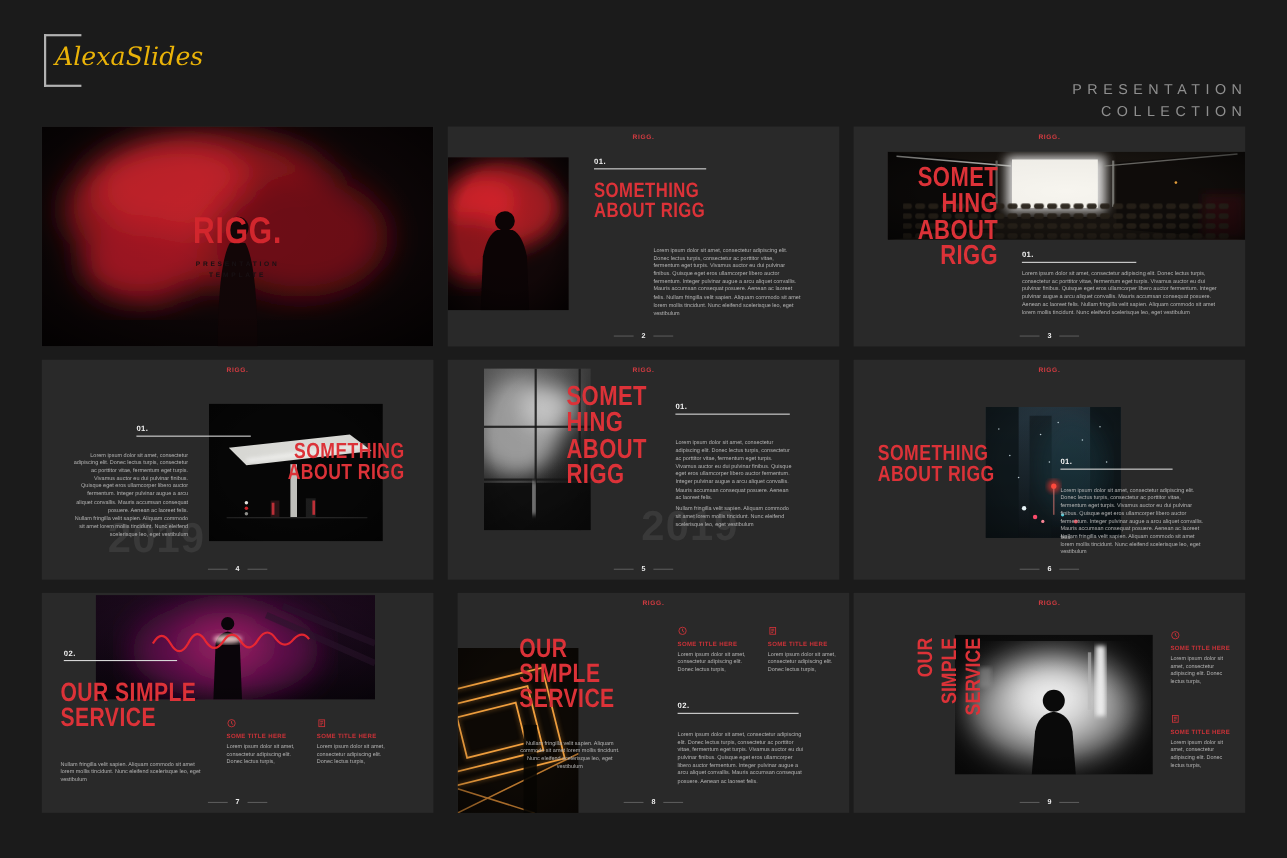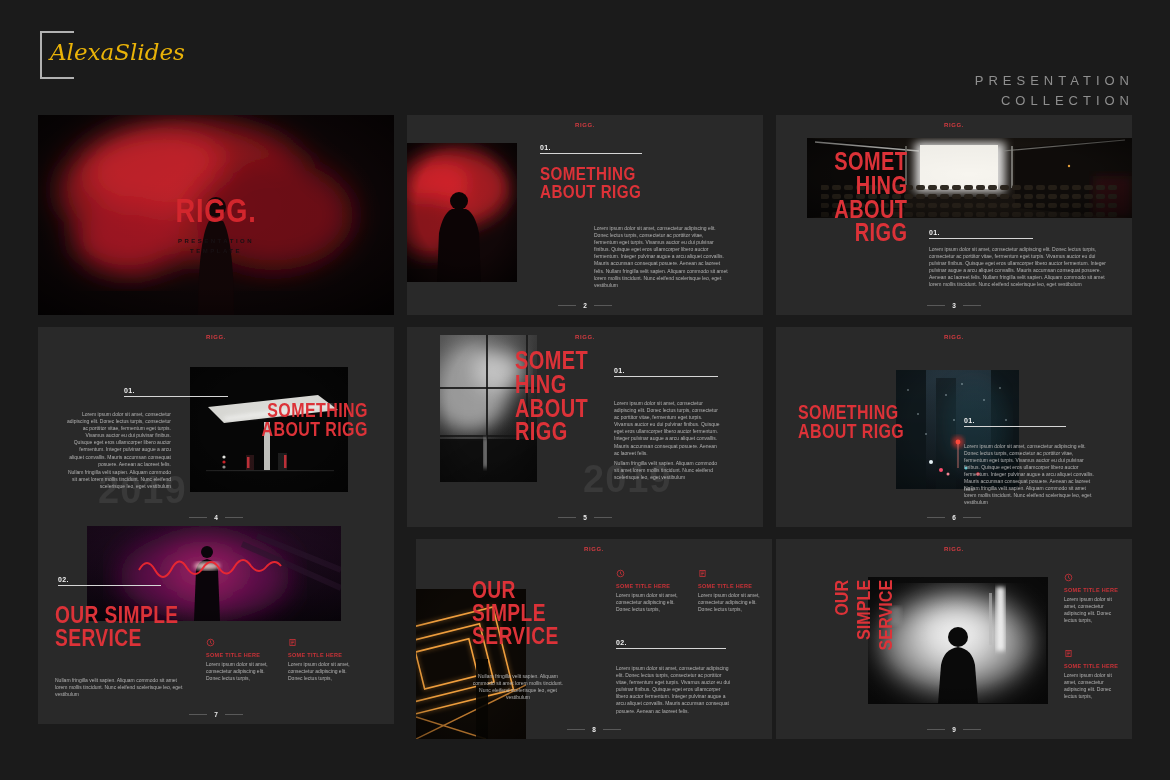--- a/index.html
+++ b/index.html
@@ -286,21 +286,21 @@
     </div>
     <div class="bd" style="left:188px;top:116px;width:133px">Lorem ipsum dolor sit amet, consectetur adipiscing elit. Donec lectus turpis, consectetur ac porttitor vitae, fermentum eget turpis. Vivamus auctor eu dui pulvinar finibus. Quisque eget eros ullamcorper libero auctor fermentum. Integer pulvinar augue a arcu aliquet convallis. Mauris accumsan consequat posuere. Aenean ac laoreet felis.</div>
     <div class="bd" style="left:188px;top:158px;width:133px">Nullam fringilla velit sapien. Aliquam commodo sit amet lorem mollis tincidunt. Nunc eleifend scelerisque leo, eget vestibulum</div>
     <div class="pgfoot">
       <span class="dash"></span>
       <span class="pg">6</span>
       <span class="dash"></span>
     </div>
   </section>
 
-  <section class="slide" style="left:38px;top:524px">
+  <section class="slide" style="left:38px;top:539px">
     <svg class="img" style="left:49px;top:2px" width="254" height="95" viewBox="0 0 254 95" preserveAspectRatio="none">
       <rect width="254" height="95" fill="url(#purg)"></rect>
       <g filter="url(#blur14)">
         <ellipse cx="118" cy="50" rx="85" ry="45" fill="#581046"></ellipse>
         <ellipse cx="118" cy="45" rx="38" ry="26" fill="#8e1a5e"></ellipse>
       </g>
       <path d="M155 18 L254 62 M170 10 L254 44" stroke="#2a152c" stroke-width="6" opacity=".6"></path>
       <g fill="#0a050a">
         <circle cx="120" cy="26" r="6"></circle>
         <path d="M107 95 L109 44 Q111 35 120 33 Q129 35 131 44 L133 95 Z"></path>

